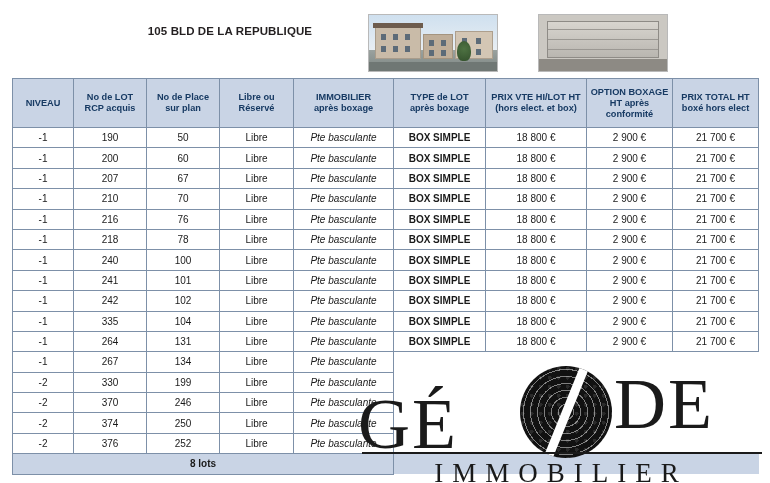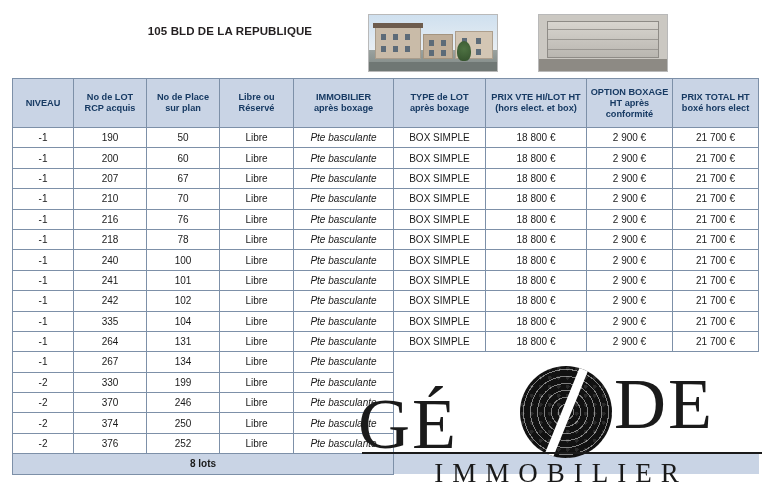--- a/index.html
+++ b/index.html
@@ -156,21 +156,21 @@
     color: #173a63;
   }
   table.lots tbody td {
     height: 19.4px;
     font-size: 10px;
     background: #ffffff;
     padding: 0;
   }
   td.num { font-size: 10.5px; }
   td.eq  { font-size: 7.6px; font-style: italic; }
-  td.tlot{ font-size: 7.8px; }
+  td.tlot{ font-size: 7.8px; font-weight: bold; }
   td.money { font-size: 9.6px; }
   td.total { font-size: 10.5px; }
   td.niv { font-size: 10px; }
   td.blank { background: #ffffff; }
   .footer-row td {
     background: #c9d4e5 !important;
     font-size: 10px;
     font-weight: bold;
     height: 21px;
     color: #173a63;

